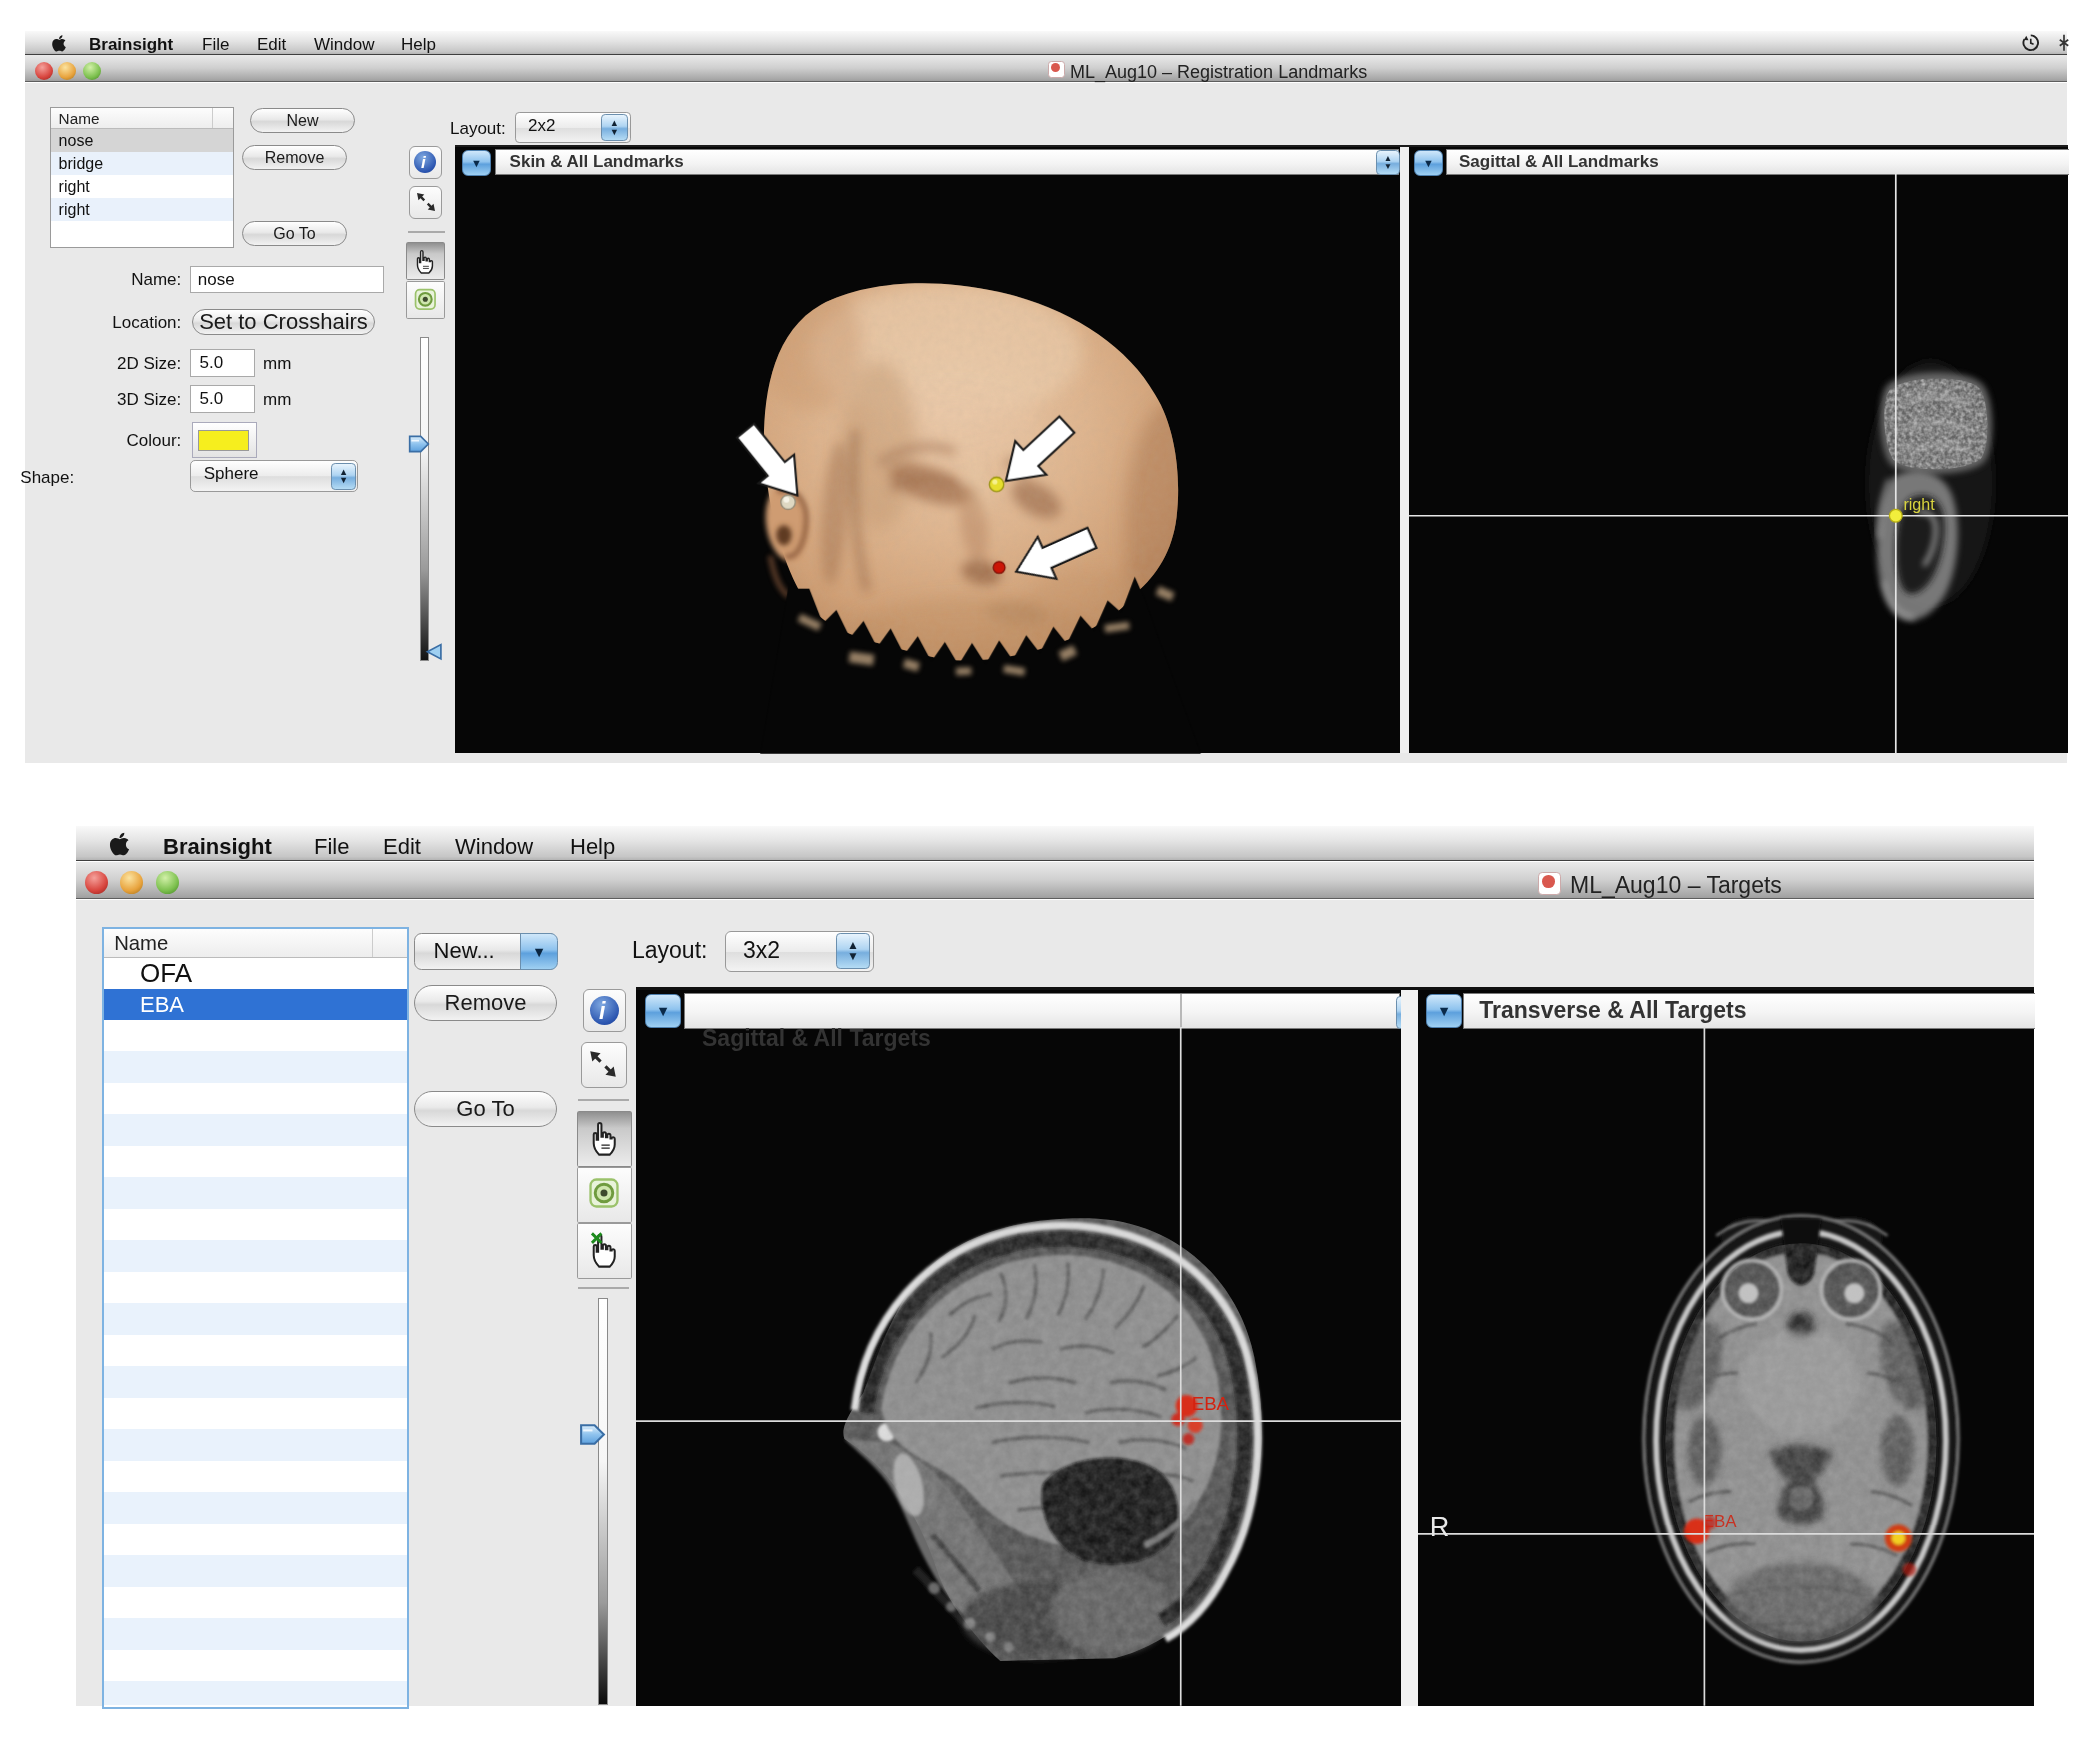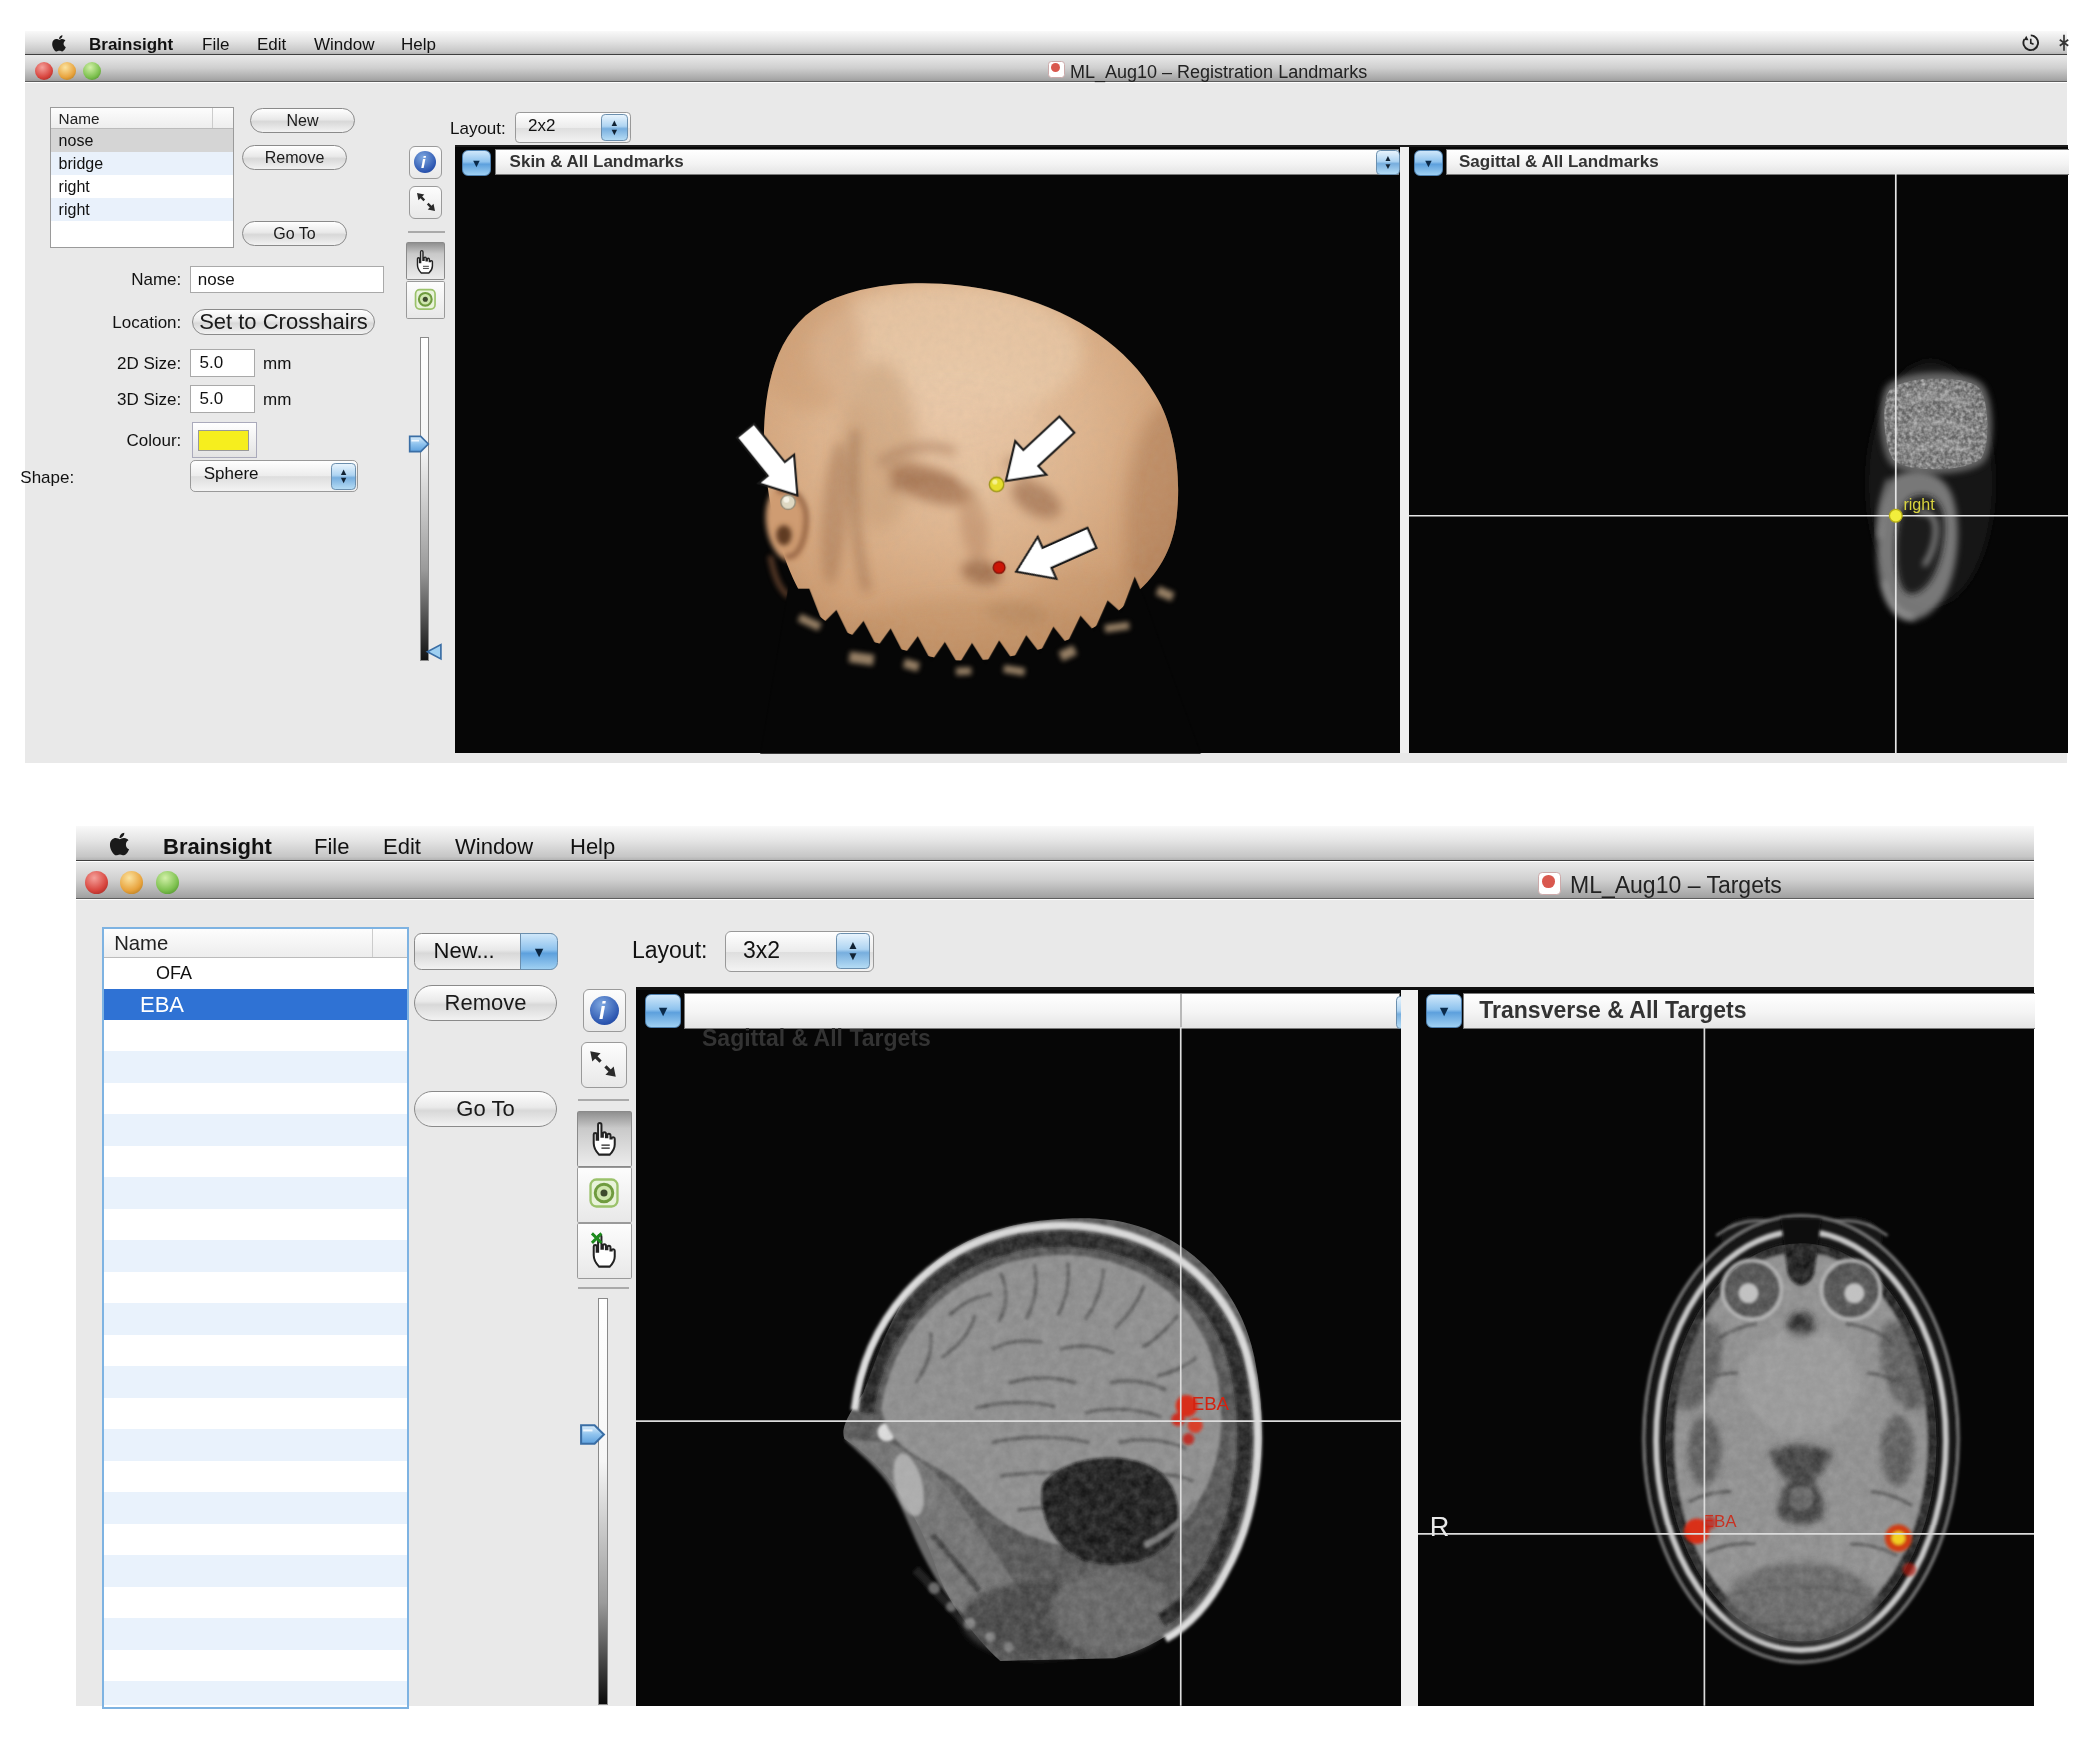--- a/index.html
+++ b/index.html
@@ -303,21 +303,21 @@
 <div class="abs" style="left:1542px;top:875px;width:12.7px;height:12.7px;background:#d23b2f;border-radius:50%;opacity:.85;"></div>
 <div class="abs mtxt" style="left:1570px;top:872px;font-size:23px;color:#222;">ML_Aug10 – Targets</div>
 
 <div class="abs winbody" style="left:76px;top:900px;width:1958px;height:806px;"></div>
 
 <div class="abs" style="left:102px;top:927px;width:303px;height:778px;border:2.5px solid #7eb3e2;background:#fff;">
   <div style="height:28px;background:linear-gradient(#fdfdfd,#ededed);border-bottom:0.8px solid #bbb;position:relative;">
     <span style="position:absolute;left:10.2px;top:2.5px;font-size:20.3px;color:#222;">Name</span>
     <span style="position:absolute;right:34px;top:0;width:0.8px;height:28px;background:#ccc;"></span>
   </div>
-  <div style="height:31px;background:#fff;font-size:18px;color:#111;padding-left:52px;line-height:31px;">OFA</div>
+  <div style="height:31px;background:#fff;font-size:26px;color:#111;padding-left:36px;line-height:31px;">OFA</div>
   <div style="height:31px;background:#2f72d4;font-size:22px;color:#fff;padding-left:36px;line-height:31px;">EBA</div>
   <div id="stripes" style="height:685px;background:repeating-linear-gradient(#ffffff 0,#ffffff 31px,#e9f2fc 31px,#e9f2fc 63px);"></div>
 </div>
 
 <div class="abs" style="left:414px;top:933px;width:141px;height:35px;background:linear-gradient(#ffffff,#e9e9e9 45%,#d8d8d8 55%,#f2f2f2);border:1.7px solid #8a8a8a;border-radius:7.6px;">
   <span style="position:absolute;left:18.6px;top:4.2px;font-size:22px;color:#111;">New...</span>
 </div>
 <div class="abs" style="left:520px;top:933px;width:36px;height:35px;background:linear-gradient(#cfe7fa,#8fc3ee 45%,#5da0dd 55%,#9fd0f2);border:1.7px solid #6b8fae;border-radius:0 7.6px 7.6px 0;display:flex;align-items:center;justify-content:center;">
   <span style="font-size:14.4px;color:#0a2540;">▼</span>
 </div>

